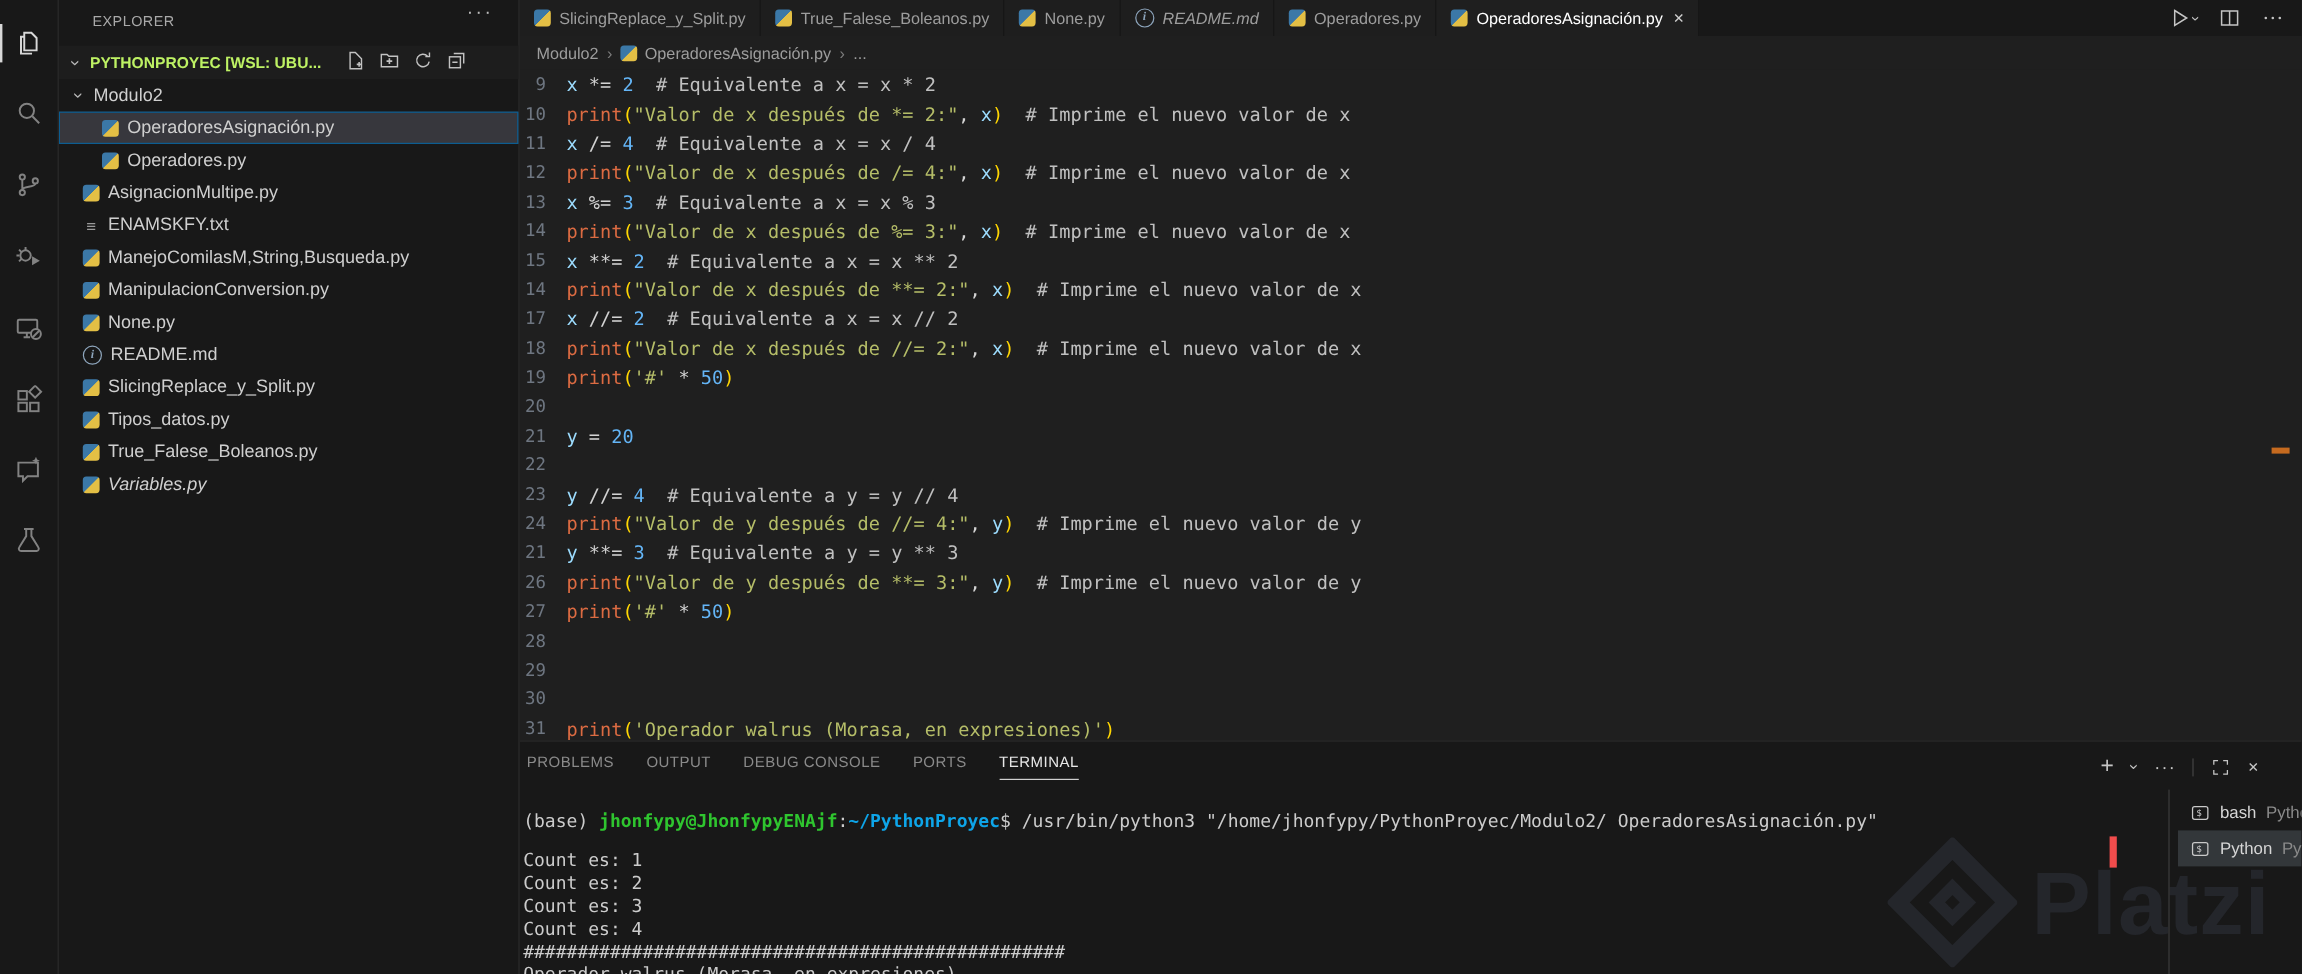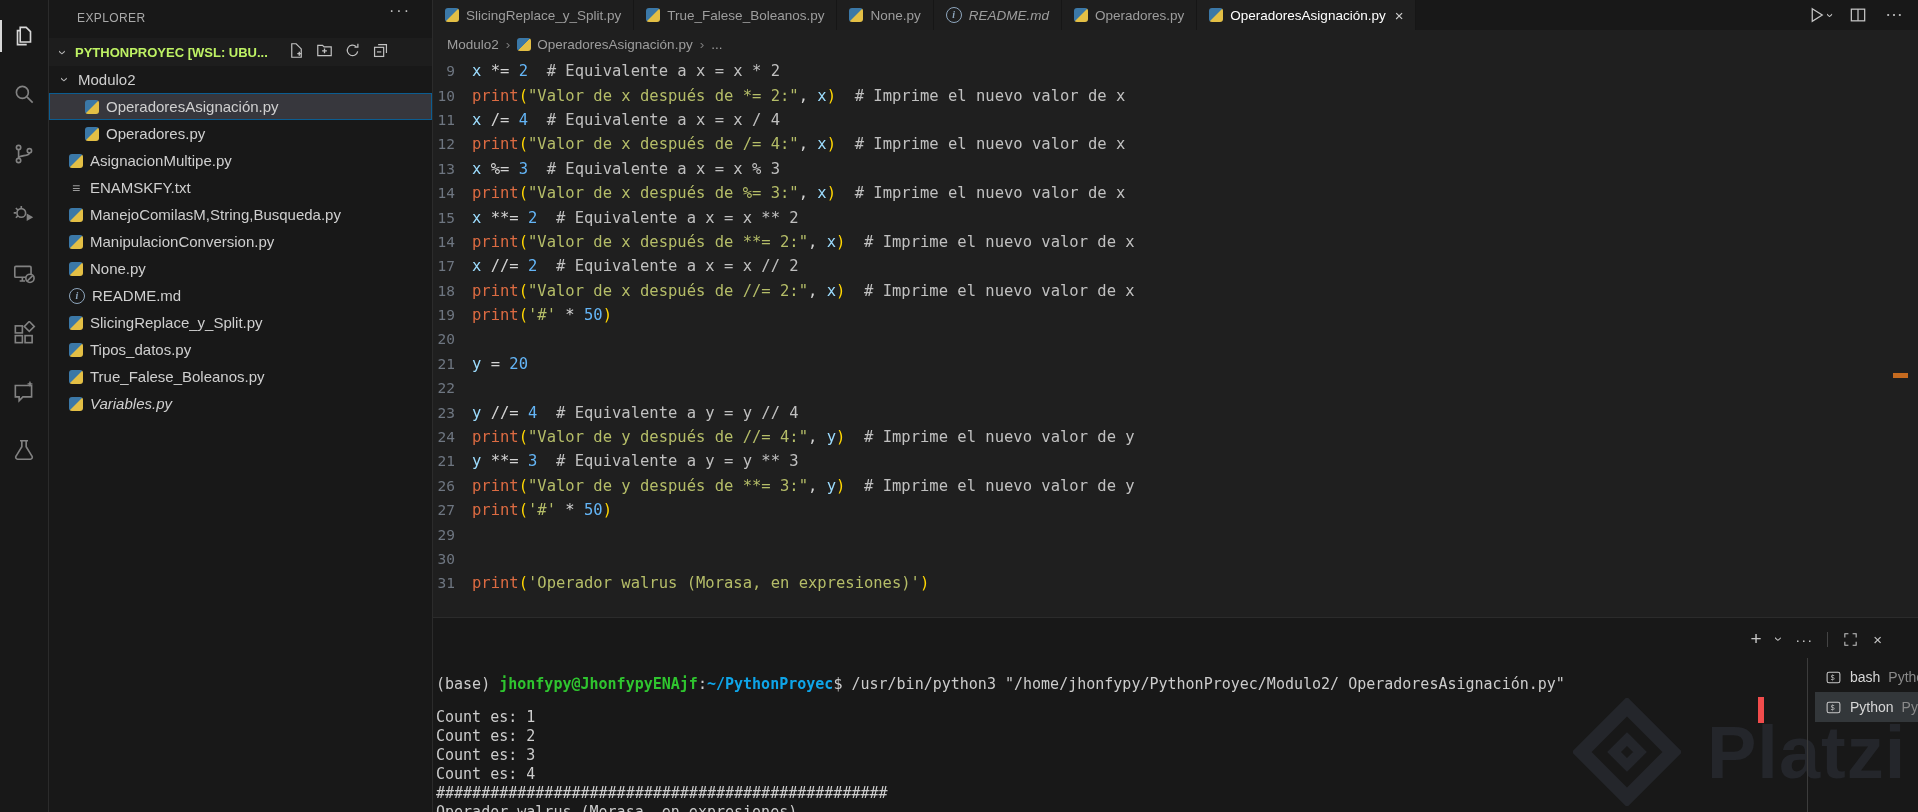--- a/index.html
+++ b/index.html
@@ -78,21 +78,21 @@
   .tp-b{color:#0ea5e9;font-weight:bold;}
   #term-divider{position:absolute;left:1374px;top:40px;width:1px;bottom:0;background:#3c3c3c;}
   #term-fail{position:absolute;left:1325px;top:79px;width:6px;height:26px;background:#f14c4c;}
   #term-list{position:absolute;left:1382px;top:44px;right:0;}
   .term-row{height:30px;display:flex;align-items:center;font-size:14px;color:#d6d6d6;cursor:pointer;padding-left:10px;white-space:nowrap;}
   .term-row.selected{background:#33373a;}
   .term-row .ticon{color:#c9c9c9;margin-right:8px;}
   .term-row .tdetail{color:#8a8a8a;margin-left:8px;}
 
   
-  #watermark{position:absolute;left:1140px;top:80px;display:flex;align-items:center;gap:26px;color:#24262b;z-index:0;pointer-events:none;}
+  #watermark{position:absolute;left:1140px;top:80px;display:flex;align-items:center;gap:12px;color:#24262b;z-index:0;pointer-events:none;}
   #wm-text{font-size:74px;font-weight:bold;letter-spacing:1px;font-family:"Liberation Sans",sans-serif;}
 </style>
 </head>
 <body>
 
 <div id="activitybar">
     <div class="act-item active" style="top: 16px;">
       <svg width="26" height="26" viewBox="0 0 24 24" fill="none" stroke="currentColor" stroke-width="1.5">
         <path d="M14 4H8.5v13.5H18V8l-4-4z"></path>
         <path d="M8.5 7H6v13h8.5"></path>
@@ -311,36 +311,44 @@
       <div class="cl"><span class="ln">18</span><span class="ctext"><span class="tk-fn">print</span><span class="tk-br">(</span><span class="tk-str">"Valor de x después de //= 2:"</span><span class="tk-o">, </span><span class="tk-v">x</span><span class="tk-br">)</span><span class="tk-cm">  # Imprime el nuevo valor de x</span></span></div>
       <div class="cl"><span class="ln">19</span><span class="ctext"><span class="tk-fn">print</span><span class="tk-br">(</span><span class="tk-str">'#'</span><span class="tk-o"> * </span><span class="tk-n">50</span><span class="tk-br">)</span></span></div>
       <div class="cl"><span class="ln">20</span><span class="ctext"></span></div>
       <div class="cl"><span class="ln">21</span><span class="ctext"><span class="tk-v">y</span><span class="tk-o"> = </span><span class="tk-n">20</span></span></div>
       <div class="cl"><span class="ln">22</span><span class="ctext"></span></div>
       <div class="cl"><span class="ln">23</span><span class="ctext"><span class="tk-v">y</span><span class="tk-o"> //= </span><span class="tk-n">4</span><span class="tk-cm">  # Equivalente a y = y // 4</span></span></div>
       <div class="cl"><span class="ln">24</span><span class="ctext"><span class="tk-fn">print</span><span class="tk-br">(</span><span class="tk-str">"Valor de y después de //= 4:"</span><span class="tk-o">, </span><span class="tk-v">y</span><span class="tk-br">)</span><span class="tk-cm">  # Imprime el nuevo valor de y</span></span></div>
       <div class="cl"><span class="ln">21</span><span class="ctext"><span class="tk-v">y</span><span class="tk-o"> **= </span><span class="tk-n">3</span><span class="tk-cm">  # Equivalente a y = y ** 3</span></span></div>
       <div class="cl"><span class="ln">26</span><span class="ctext"><span class="tk-fn">print</span><span class="tk-br">(</span><span class="tk-str">"Valor de y después de **= 3:"</span><span class="tk-o">, </span><span class="tk-v">y</span><span class="tk-br">)</span><span class="tk-cm">  # Imprime el nuevo valor de y</span></span></div>
       <div class="cl"><span class="ln">27</span><span class="ctext"><span class="tk-fn">print</span><span class="tk-br">(</span><span class="tk-str">'#'</span><span class="tk-o"> * </span><span class="tk-n">50</span><span class="tk-br">)</span></span></div>
+      <div class="cl"><span class="ln">28</span><span class="ctext"></span></div>
       <div class="cl"><span class="ln">29</span><span class="ctext"></span></div>
       <div class="cl"><span class="ln">30</span><span class="ctext"></span></div>
       <div class="cl"><span class="ln">31</span><span class="ctext"><span class="tk-fn">print</span><span class="tk-br">(</span><span class="tk-str">'Operador walrus (Morasa, en expresiones)'</span><span class="tk-br">)</span></span></div>
     </div>
 
 </div>
 <div id="scroll-marker"></div>
 
 <div id="panel">
   <div id="watermark">
     <svg width="108" height="108" viewBox="0 0 100 100" fill="none" stroke="#24262b" stroke-width="13">
       <path d="M50 8 L92 50 L50 92 L8 50 Z"></path>
       <path d="M50 38 L62 50 L50 62 L38 50 Z" stroke-width="9"></path>
     </svg>
     <span id="wm-text">Platzi</span>
   </div>
+  <div id="panel-tabs">
+      <span class="ptab">PROBLEMS</span>
+      <span class="ptab">OUTPUT</span>
+      <span class="ptab">DEBUG CONSOLE</span>
+      <span class="ptab">PORTS</span>
+      <span class="ptab active">TERMINAL</span>
+    </div>
   <div id="panel-actions">
       <span class="pa" style="font-size: 19px; letter-spacing: 1px;">+</span>
       <span class="pa">
         <span style="display: inline-block; transform: rotate(90deg); font-size: 14px;">›</span>
       </span>
       <span class="pa" style="font-size: 15px; letter-spacing: 1px;">···</span>
       <span class="vsep"></span>
       <span class="pa">
         <svg width="17" height="17" viewBox="0 0 24 24" fill="none" stroke="currentColor" stroke-width="1.5">
           <path d="M4 9V4h5M15 4h5v5M20 15v5h-5M9 20H4v-5"></path>

